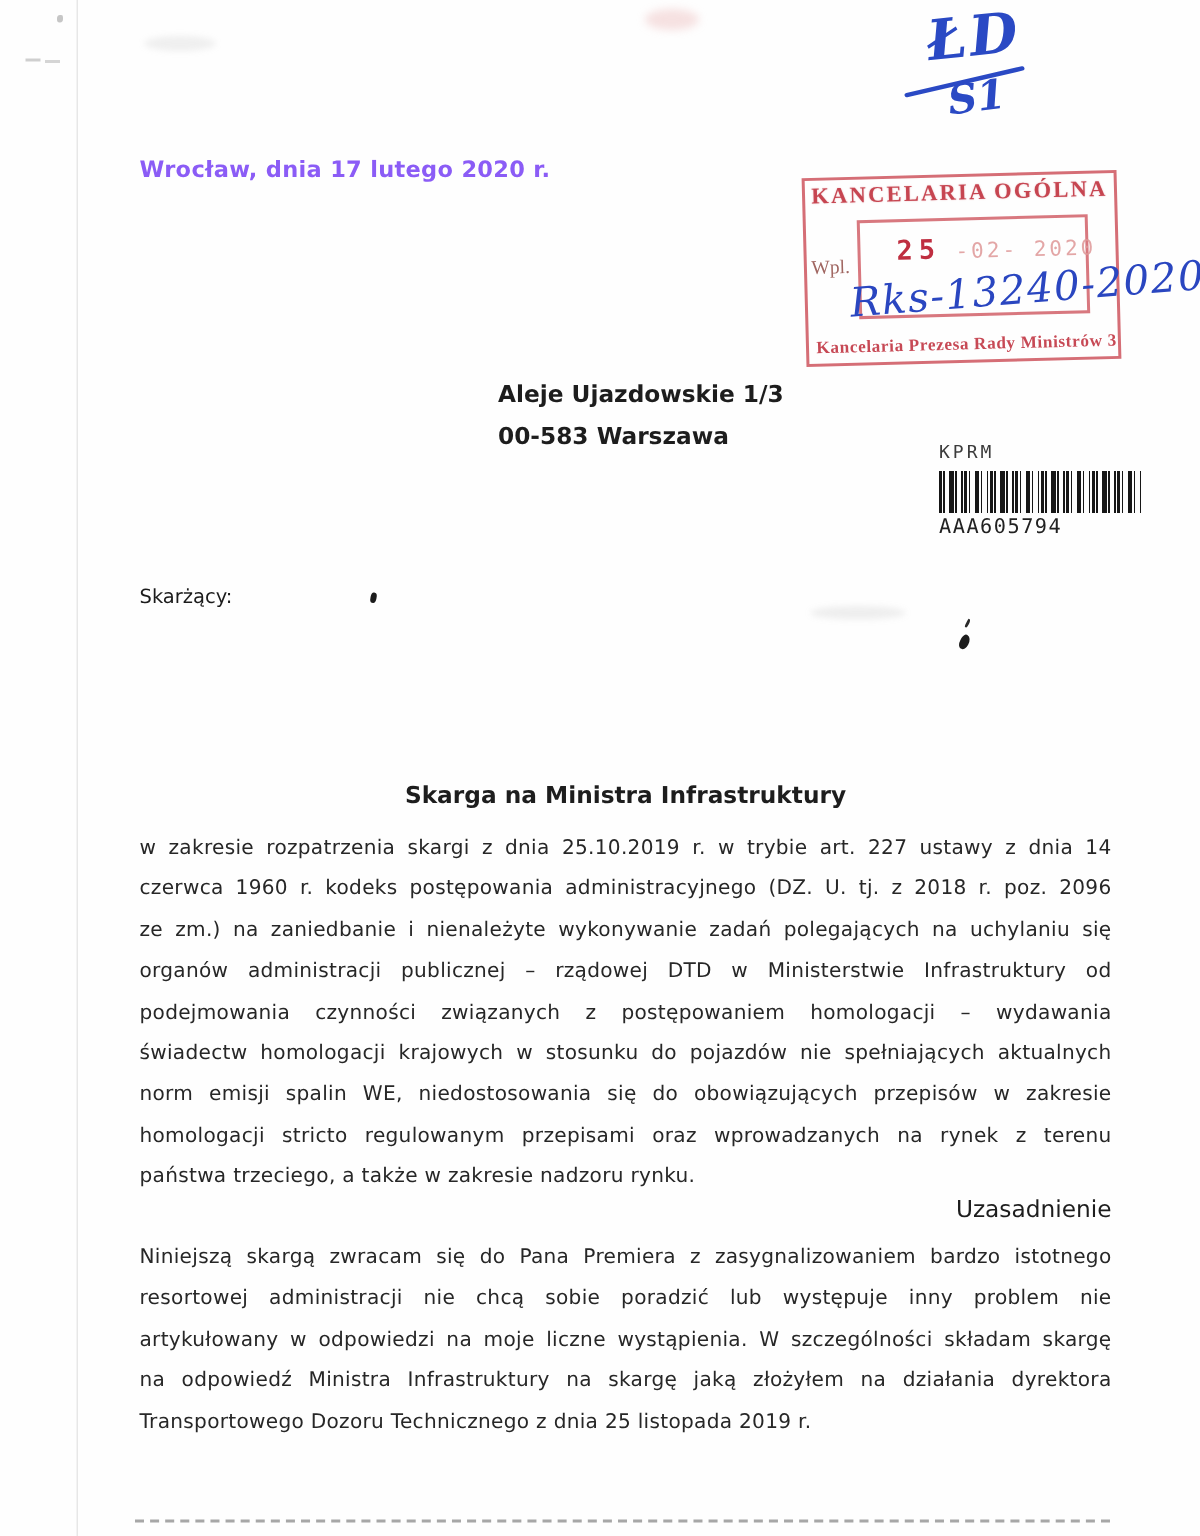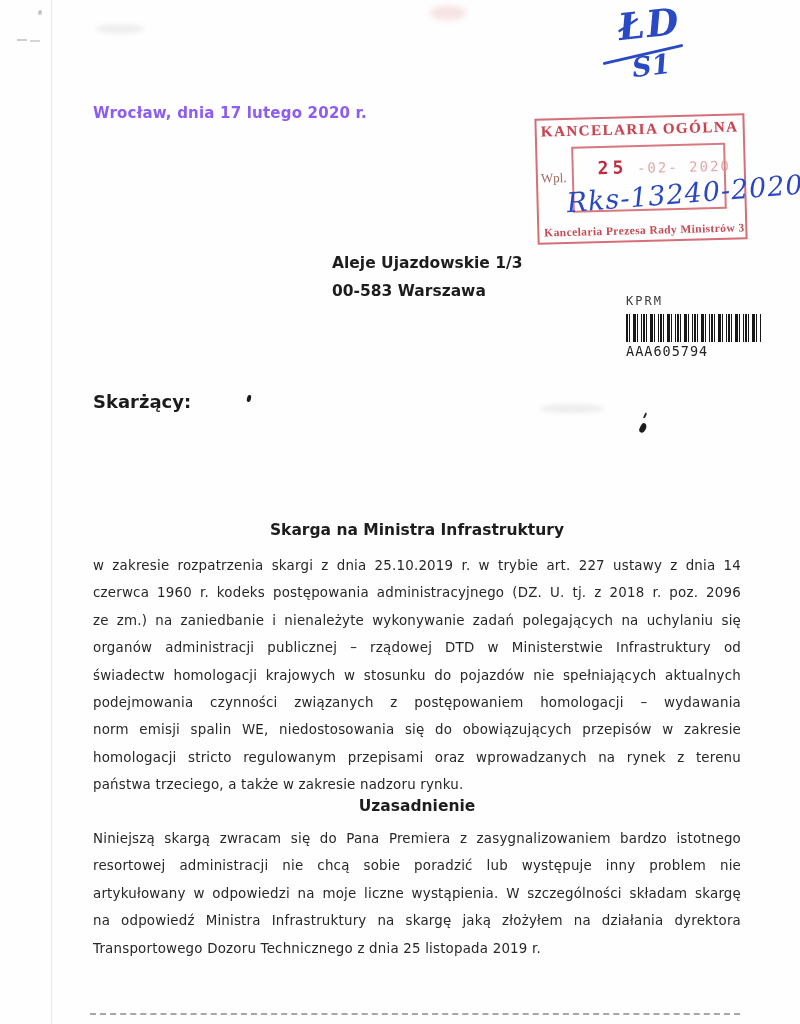--- a/index.html
+++ b/index.html
@@ -78,29 +78,29 @@
   .barcode-bars { margin-top:6px; width:136px; height:28px;
     background:repeating-linear-gradient(90deg,
       #161616 0 2px, #fdfdfd 2px 3px,
       #161616 3px 4px, #fdfdfd 4px 7px,
       #161616 7px 10px, #fdfdfd 10px 11px,
       #161616 11px 12px, #fdfdfd 12px 15px,
       #161616 15px 16px, #fdfdfd 16px 17px); }
   .barcode-number { margin-top:1px; font-size:13.5px; letter-spacing:1px; color:#222; }
 
   
-  .complainant { position:absolute; left:93px; top:391px; font-weight:bold;
-    font-size:18px; color:#1b1b1b; }
+  .complainant { position:absolute; left:93px; top:391px; font-weight:normal;
+    font-size:13px; color:#1b1b1b; }
   .doc-title { position:absolute; left:93px; top:521px; width:648px; text-align:center;
     font-weight:bold; font-size:15.5px; color:#1d1d1d; }
   .para { position:absolute; left:93px; width:648px; font-size:13.4px;
     color:#272727; letter-spacing:0.2px; }
   .para1 { top:552px; }
-  .heading2 { position:absolute; left:93px; top:797px; width:648px; text-align:center;
-    font-weight:bold; font-size:15.5px; color:#1d1d1d; }
+  .heading2 { position:absolute; left:93px; top:797px; width:648px; text-align:right;
+    font-weight:normal; font-size:15.5px; color:#1d1d1d; }
   .para2 { top:825px; }
   .jl { line-height:27.4px; white-space:nowrap; text-align:justify;
     text-align-last:justify; }
   .jl-end { text-align-last:left; }
 </style>
 </head>
 <body>
 
 <div id="page">
 
@@ -148,22 +148,22 @@
 
   <div class="complainant">Skarżący:</div>
 
   <div class="doc-title">Skarga na Ministra Infrastruktury</div>
 
   <div class="para para1">
     <div class="jl">w zakresie rozpatrzenia skargi z dnia 25.10.2019 r. w trybie art. 227 ustawy z dnia 14</div>
     <div class="jl">czerwca 1960 r. kodeks postępowania administracyjnego (DZ. U. tj. z 2018 r. poz. 2096</div>
     <div class="jl">ze zm.) na zaniedbanie i nienależyte wykonywanie zadań polegających na uchylaniu się</div>
     <div class="jl">organów administracji publicznej – rządowej DTD w Ministerstwie Infrastruktury od</div>
+    <div class="jl">podejmowania czynności związanych z postępowaniem homologacji – wydawania</div>
     <div class="jl">świadectw homologacji krajowych w stosunku do pojazdów nie spełniających aktualnych</div>
-    <div class="jl">podejmowania czynności związanych z postępowaniem homologacji – wydawania</div>
     <div class="jl">norm emisji spalin WE, niedostosowania się do obowiązujących przepisów w zakresie</div>
     <div class="jl">homologacji stricto regulowanym przepisami oraz wprowadzanych na rynek z terenu</div>
     <div class="jl jl-end">państwa trzeciego, a także w zakresie nadzoru rynku.</div>
   </div>
 
   <div class="heading2">Uzasadnienie</div>
 
   <div class="para para2">
     <div class="jl">Niniejszą skargą zwracam się do Pana Premiera z zasygnalizowaniem bardzo istotnego</div>
     <div class="jl">resortowej administracji nie chcą sobie poradzić lub występuje inny problem nie</div>

